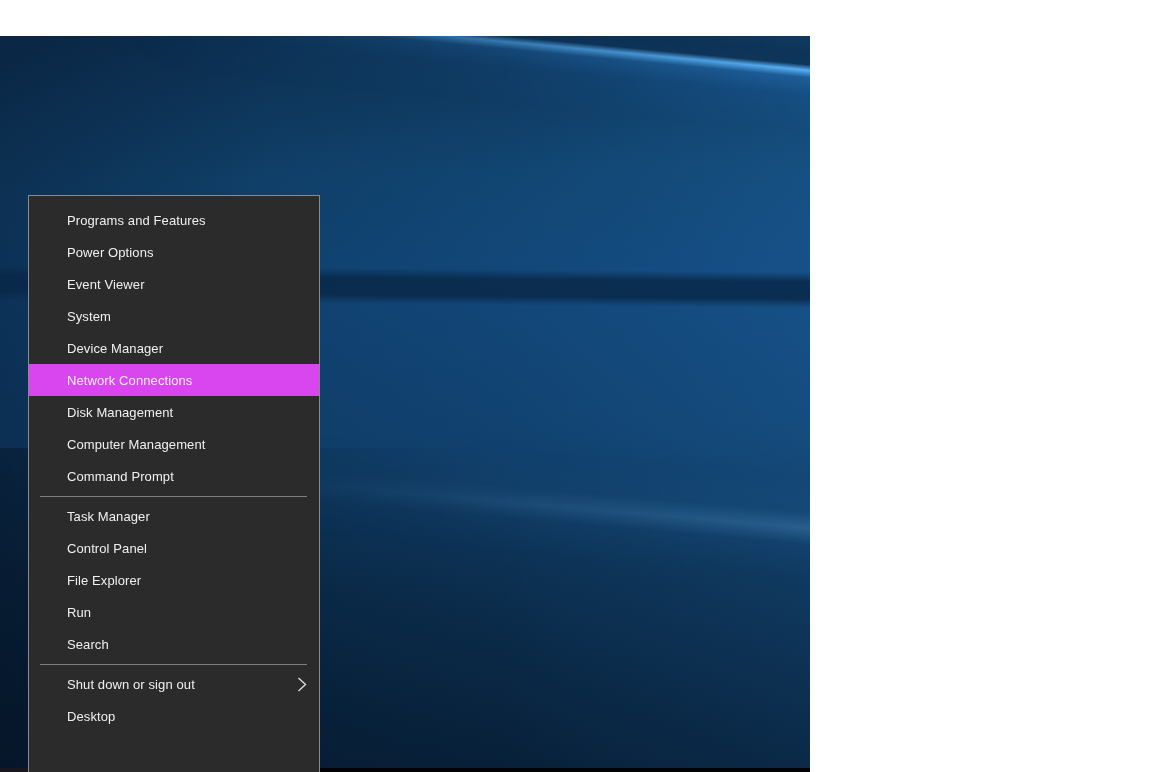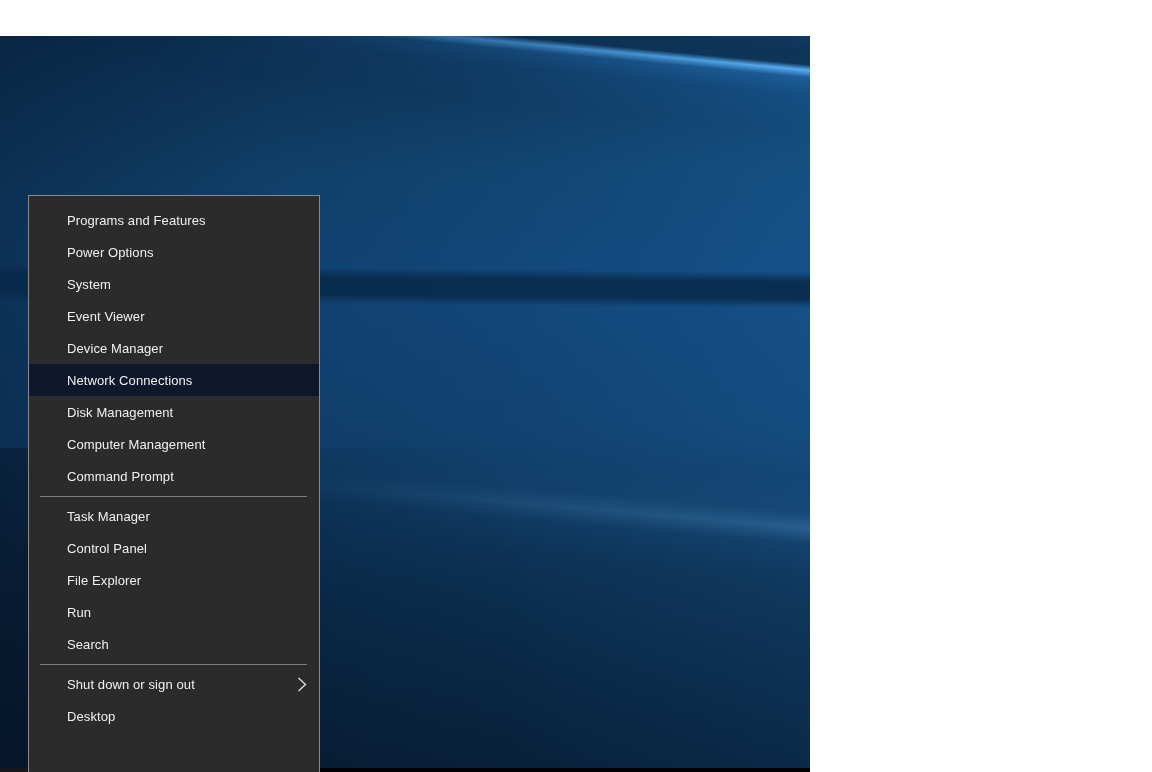--- a/index.html
+++ b/index.html
@@ -27,21 +27,21 @@
     mask-image:linear-gradient(90deg,transparent 5%,rgba(0,0,0,.6) 60%,#000 92%);}
   .wp-shade-bottom{position:absolute;left:0;bottom:0;width:100%;height:320px;
     background:linear-gradient(75deg,rgba(4,16,32,0.50) 0%,rgba(4,16,32,0.10) 40%,rgba(4,16,32,0) 60%),
                linear-gradient(180deg,rgba(0,0,0,0) 0%,rgba(3,14,28,0.35) 100%);}
 
   
   .winx-menu{position:absolute;left:28px;top:159px;width:292px;height:578px;box-sizing:border-box;
     background:#2b2b2b;border:1px solid #8a8a8a;padding-top:8px;z-index:20;}
   .menu-item{position:relative;height:32px;display:flex;align-items:center;padding-left:38px;
     font-size:13px;color:#f0f0f0;letter-spacing:.1px;cursor:default;white-space:nowrap;}
-  .menu-item.highlight{background:#0f172a;}
+  .menu-item.highlight{background:#d946ef;}
   .menu-sep{height:8px;display:flex;align-items:center;}
   .menu-sep .line{flex:1;height:1px;background:#7e7e7e;margin:0 12px 0 11px;}
   .chev{position:absolute;right:12px;top:9px;width:10px;height:15px;display:block;}
 
   
   .taskbar{position:absolute;left:0;top:732px;width:910px;height:40px;background:#030305;
     display:flex;align-items:stretch;z-index:10;}
   .tb-btn{position:relative;width:55px;height:40px;background:transparent;border:none;margin:0;padding:0;
     display:flex;align-items:center;justify-content:center;outline:none;}
   .tb-btn.start{width:48px;background:#17171d;}
@@ -62,24 +62,24 @@
     </div>
 
     <div class="winx-menu">
       <div class="menu-item">
           <span>Programs and Features</span>
         </div>
       <div class="menu-item">
           <span>Power Options</span>
         </div>
       <div class="menu-item">
-          <span>System</span>
+          <span>Event Viewer</span>
         </div>
       <div class="menu-item">
-          <span>Event Viewer</span>
+          <span>System</span>
         </div>
       <div class="menu-item">
           <span>Device Manager</span>
         </div>
       <div class="menu-item highlight">
           <span>Network Connections</span>
         </div>
       <div class="menu-item">
           <span>Disk Management</span>
         </div>

